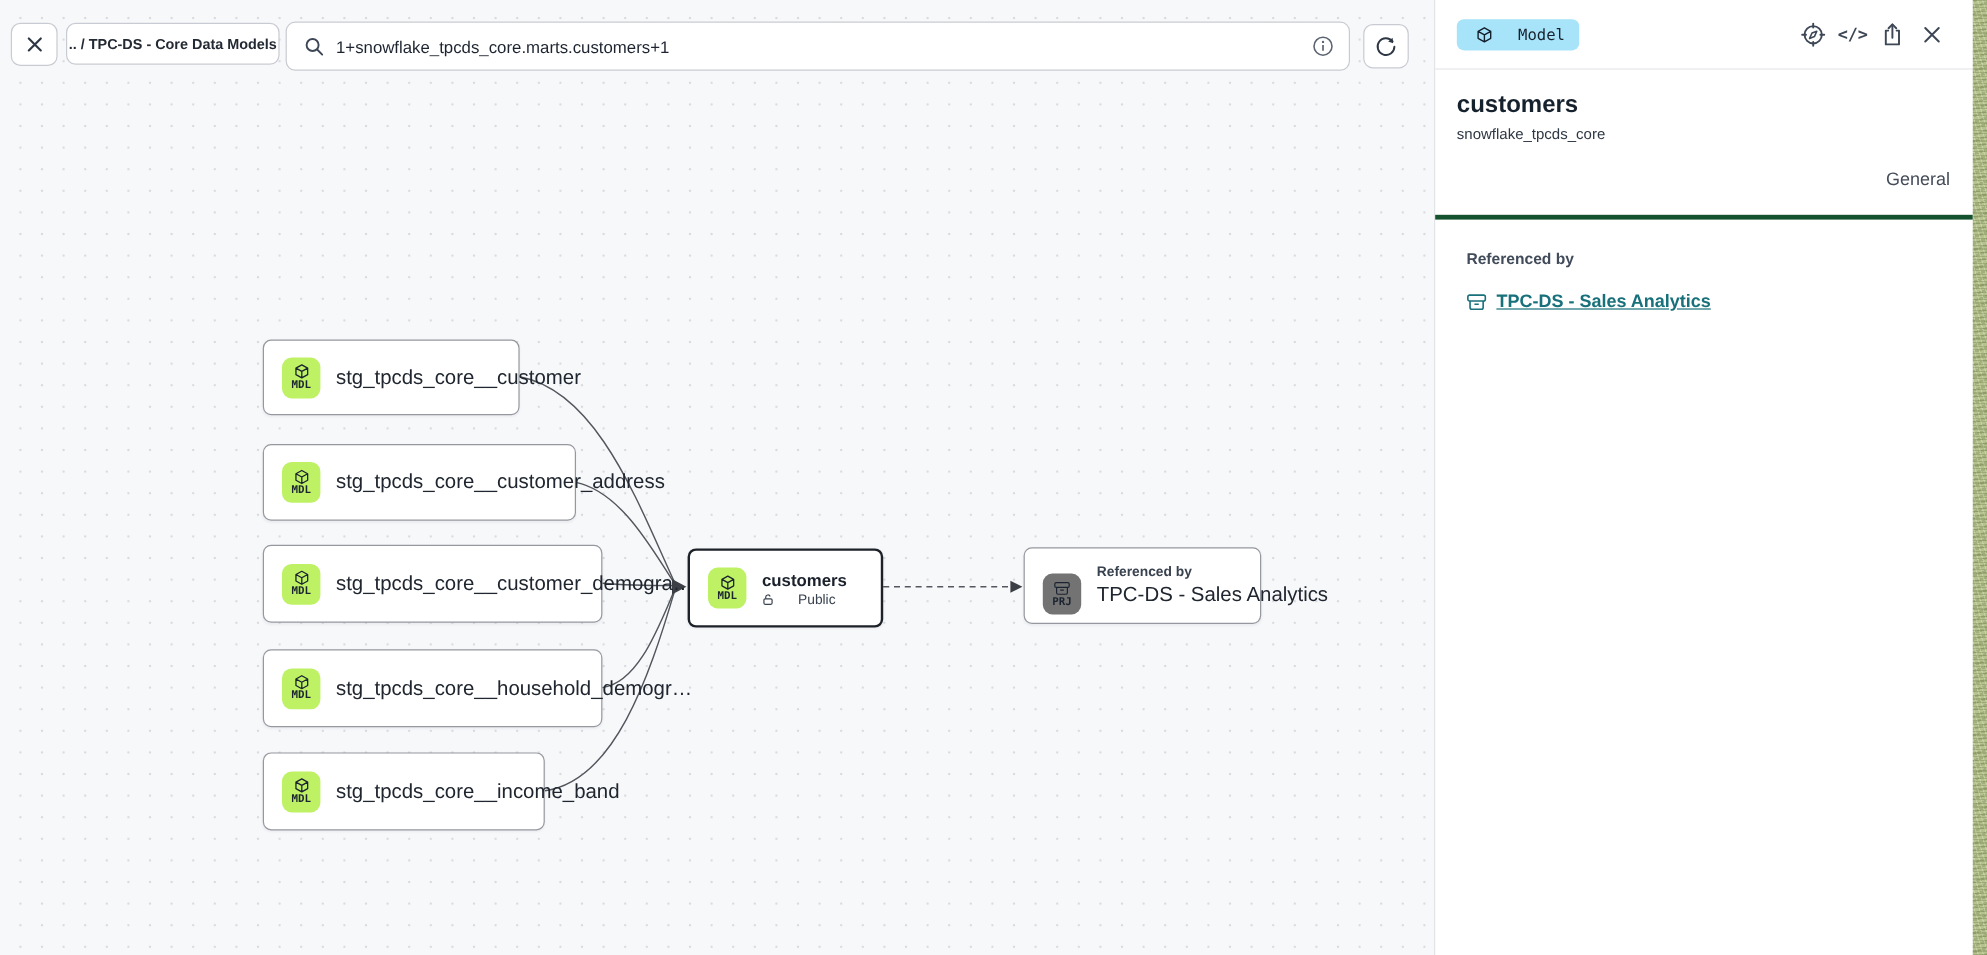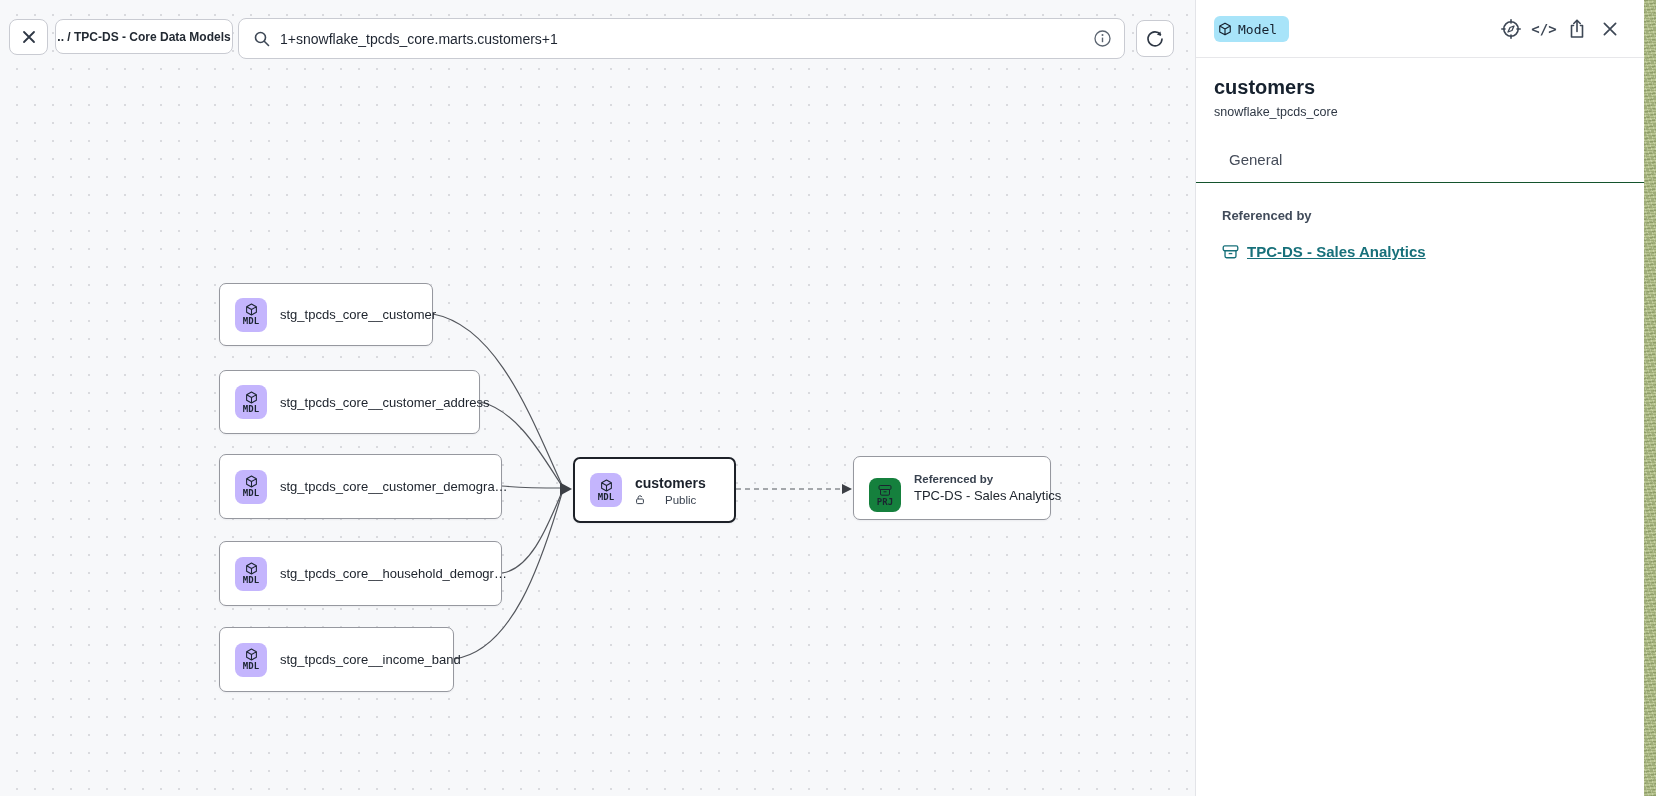--- a/index.html
+++ b/index.html
@@ -24,47 +24,47 @@
     font-family:"Liberation Sans", sans-serif; background:transparent; }
   .search-info { position:absolute; right:12px; top:10px; }
   .refresh-btn { left:1136px; top:20px; width:38px; height:37px; }
   .icon-stroke { stroke:#3d4755; fill:none; stroke-width:1.6; stroke-linecap:round; stroke-linejoin:round; }
 
   
   .node { position:absolute; background:#fff; border:1px solid #96989f; border-radius:7px;
     display:flex; align-items:center; gap:13px; padding:0 15px;
     box-shadow:0 1px 2px rgba(20,24,32,.05); cursor:pointer; }
   .node.selected { border:2px solid #1d2128; }
-  .res-badge { width:32px; height:34px; border-radius:8px; background:#c4b5fd;
+  .res-badge { width:32px; height:34px; border-radius:8px; background:#bef264;
     display:flex; flex-direction:column; align-items:center; justify-content:center; gap:1px;
     flex:0 0 auto; }
-  .res-badge.prj { background:#15803d;margin-top:14px; }
+  .res-badge.prj { background:#737373;margin-top:14px; }
   .res-badge .tag { font-family:"DejaVu Sans Mono", monospace; font-size:9px; font-weight:bold;
     color:#1b2430; line-height:1; }
-  .node-label { font-size:13px; color:#20262f; white-space:nowrap; }
+  .node-label { font-size:17px; color:#20262f; white-space:nowrap; }
   .node-col { display:flex; flex-direction:column; gap:3px; }
   .node-title { font-size:14px; font-weight:bold; color:#1b212b; }
   .node-sub { font-size:11.5px; color:#39424f; display:flex; align-items:center; gap:20px; }
   .node-kicker { font-size:11.5px; color:#39424f; font-weight:bold; }
 
   
   .panel { position:absolute; left:1195px; top:0; width:449px; height:796px; background:#fff;
     border-left:1px solid #e3e4e8; }
   .panel-head { position:relative; height:58px; border-bottom:1px solid #e7e7ea; }
-  .type-badge { position:absolute; left:18px; top:16px; height:26px; padding:0 12px 0 4px;
-    background:#a8e4f9; border-radius:6px; display:flex; align-items:center; gap:6px;
+  .type-badge { position:absolute; left:18px; top:16px; height:26px; padding:0 12px 0 16px;
+    background:#a8e4f9; border-radius:6px; display:flex; align-items:center; gap:21px;
     font-family:"DejaVu Sans Mono", monospace; font-size:13px; color:#16212e; }
   .head-icons { position:absolute; right:22px; top:17px; display:flex; gap:9px; }
   .hicon { width:24px; height:24px; display:flex; align-items:center; justify-content:center;
     cursor:pointer; color:#3d4755; }
   .hicon.code { font-size:14px; font-weight:bold; font-family:"DejaVu Sans Mono", monospace; }
   .panel-title { padding:18px 18px 0; font-size:20px; font-weight:bold; color:#16212e; }
   .panel-sub { padding:6px 18px 0; font-size:12.5px; color:#2e3744; }
   .tabs { display:flex; align-items:flex-end; gap:8px; padding:0 0 0 14px; margin-top:22px;
-    height:42px; border-bottom:1px solid #14532d; }
+    height:42px; border-bottom:4px solid #14532d;flex-direction:column; }
   .tab { display:flex; align-items:center; gap:7px; padding:0 19px 12px; font-size:15px;
     color:#454c59; cursor:pointer; border-bottom:3px solid transparent; margin-bottom:-1px; }
   .tab.active { color:#156d74; font-weight:bold; border-bottom-color:#156d74; }
   .tab-pill { min-width:27px; height:20px; border-radius:10px; background:#156d74; color:#fff;
     font-size:12px; font-weight:bold; display:flex; align-items:center; justify-content:center;
     padding:0 8px; }
   .panel-section { padding:25px 26px 0; }
   .section-heading { font-size:13px; font-weight:bold; color:#414b5a; }
   .ref-link-row { display:flex; align-items:center; gap:8px; margin-top:20px; }
   .ref-link { font-size:15px; font-weight:bold; color:#17707a; text-decoration:underline; cursor:pointer; }

